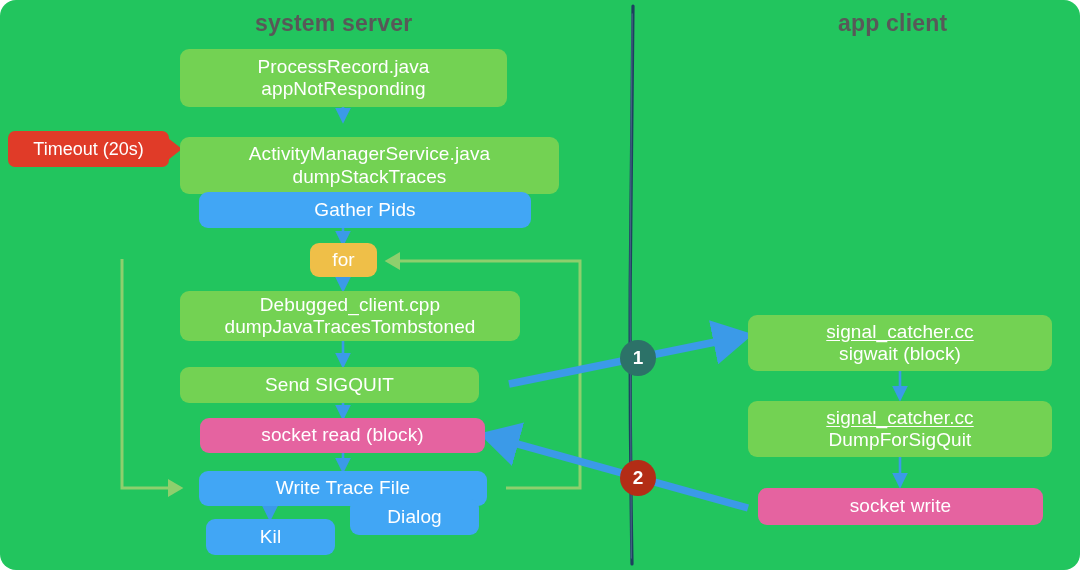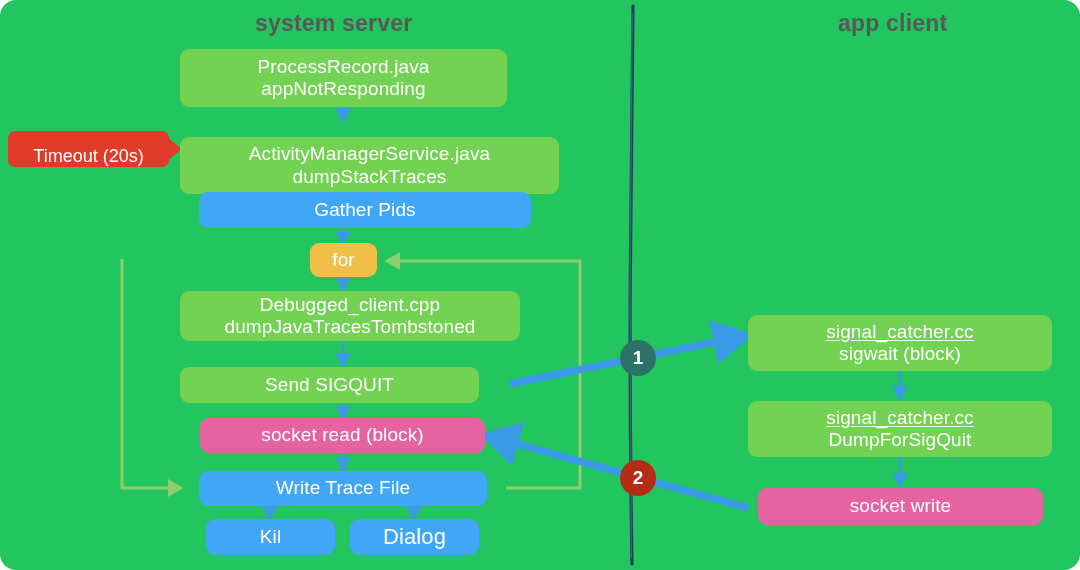--- a/index.html
+++ b/index.html
@@ -40,21 +40,21 @@
     font-size:23px;
     color:#585858;
     letter-spacing:.2px;
     white-space:nowrap;
   }
   .callout{
     position:absolute;
     background:#e03b28;
     color:#ffffff;
     border-radius:7px;
-    display:flex;align-items:flex-end;justify-content:center;
+    display:flex;align-items:center;justify-content:center;
     font-size:18px;
     white-space:nowrap;
     box-sizing:border-box;
   }
   .callout .tail{
     position:absolute;
     right:-13px;top:50%;
     transform:translateY(-50%);
     width:0;height:0;
     border-top:11px solid transparent;
@@ -168,21 +168,21 @@
   </div>
 
   <div class="node blue" style="left:199px;top:471px;width:288px;height:35px;font-size:19px;">
     <span class="ln">Write Trace File</span>
   </div>
 
   <div class="node blue" style="left:206px;top:519px;width:129px;height:36px;font-size:19px;">
     <span class="ln">Kil</span>
   </div>
 
-  <div class="node blue" style="left:350px;top:519px;width:129px;height:36px;font-size:22px;">
+  <div class="node blue" style="left:350px;top:499px;width:129px;height:36px;font-size:19px;">
     <span class="ln">Dialog</span>
   </div>
 
   <div class="node green" style="left:748px;top:315px;width:304px;height:56px;font-size:19px;">
     <span class="ln ul">signal_catcher.cc</span>
     <span class="ln">sigwait  (block)</span>
   </div>
 
   <div class="node green" style="left:748px;top:401px;width:304px;height:56px;font-size:19px;">
     <span class="ln ul">signal_catcher.cc</span>

